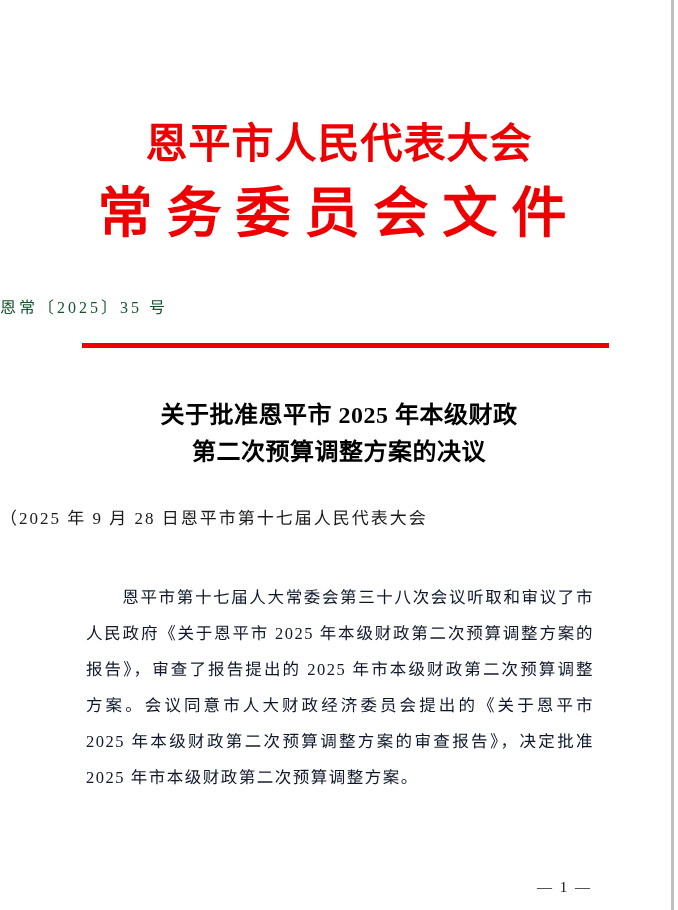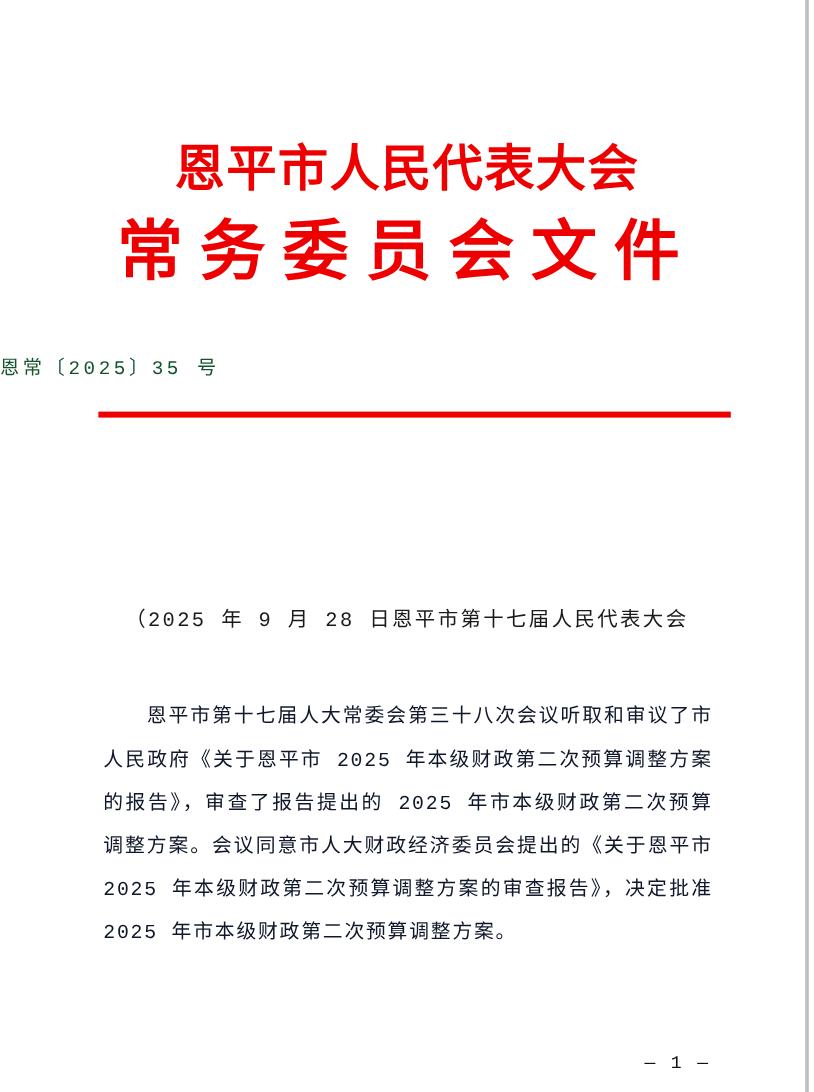--- a/index.html
+++ b/index.html
@@ -6,21 +6,21 @@
     margin: 0;
     padding: 0;
     background: #ffffff;
   }
   .page {
     position: relative;
     width: 678px;
     height: 910px;
     background: #ffffff;
     overflow: hidden;
-    font-family: Liberation Mono, monospace;
+    font-family: Liberation Serif, serif;
     color: #1a1a1a;
   }
   .page-edge-line {
     position: absolute;
     top: 0;
     bottom: 0;
     left: 671px;
     width: 3px;
     background: #bfbfbf;
   }
@@ -82,21 +82,21 @@
     line-height: 37px;
     font-weight: bold;
     color: #000000;
     letter-spacing: 0.5px;
   }
   .meeting-note {
     position: absolute;
     top: 503px;
     left: 0;
     width: 100%;
-    text-align: center;
+    text-align: left;
     font-size: 17px;
     line-height: 31px;
     color: #1a1a1a;
     letter-spacing: 2px;
   }
   .body-paragraph {
     position: absolute;
     top: 580px;
     left: 86px;
     width: 508px;
@@ -125,20 +125,24 @@
 <div class="page">
 
   <div class="letterhead-line1">恩平市人民代表大会</div>
 
   <div class="letterhead-line2">常务委员会文件</div>
 
   <div class="doc-number">恩常〔2025〕35 号</div>
 
   <div class="red-rule"></div>
 
+  <div class="doc-title">
+    <div>关于批准恩平市 2025 年本级财政</div>
+    <div>第二次预算调整方案的决议</div>
+  </div>
 
   <div class="meeting-note">
     <div>（2025 年 9 月 28 日恩平市第十七届人民代表大会</div>
   </div>
 
   <div class="body-paragraph">恩平市第十七届人大常委会第三十八次会议听取和审议了市人民政府《关于恩平市 2025 年本级财政第二次预算调整方案的报告》，审查了报告提出的 2025 年市本级财政第二次预算调整方案。会议同意市人大财政经济委员会提出的《关于恩平市 2025 年本级财政第二次预算调整方案的审查报告》，决定批准 2025 年市本级财政第二次预算调整方案。</div>
 
   <div class="page-number">— 1 —</div>
 
   <div class="page-edge-line"></div>

